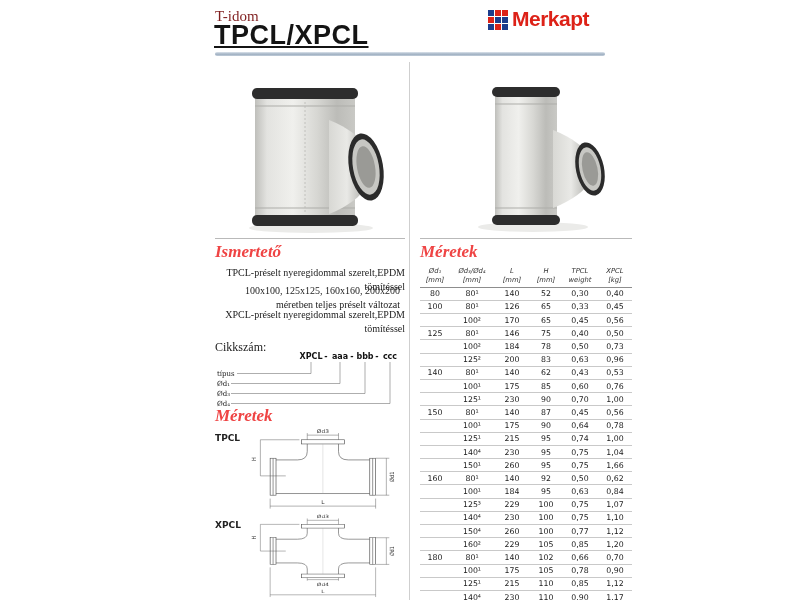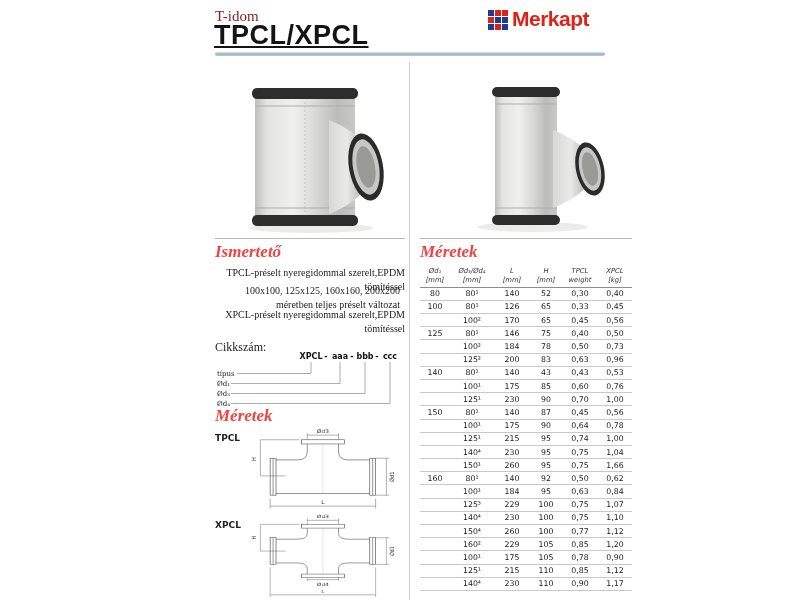--- a/index.html
+++ b/index.html
@@ -306,21 +306,21 @@
           <td>125²</td>
           <td>200</td>
           <td>83</td>
           <td>0,63</td>
           <td>0,96</td>
         </tr>
         <tr>
           <td>140</td>
           <td>80¹</td>
           <td>140</td>
-          <td>43</td>
+          <td>62</td>
           <td>0,43</td>
           <td>0,53</td>
         </tr>
         <tr>
           <td></td>
           <td>100¹</td>
           <td>175</td>
           <td>85</td>
           <td>0,60</td>
           <td>0,76</td>
@@ -415,20 +415,28 @@
         </tr>
         <tr>
           <td></td>
           <td>160²</td>
           <td>229</td>
           <td>105</td>
           <td>0,85</td>
           <td>1,20</td>
         </tr>
         <tr>
+          <td>180</td>
+          <td>80¹</td>
+          <td>140</td>
+          <td>102</td>
+          <td>0,66</td>
+          <td>0,70</td>
+        </tr>
+        <tr>
           <td></td>
           <td>100¹</td>
           <td>175</td>
           <td>105</td>
           <td>0,78</td>
           <td>0,90</td>
         </tr>
         <tr>
           <td></td>
           <td>125¹</td>

